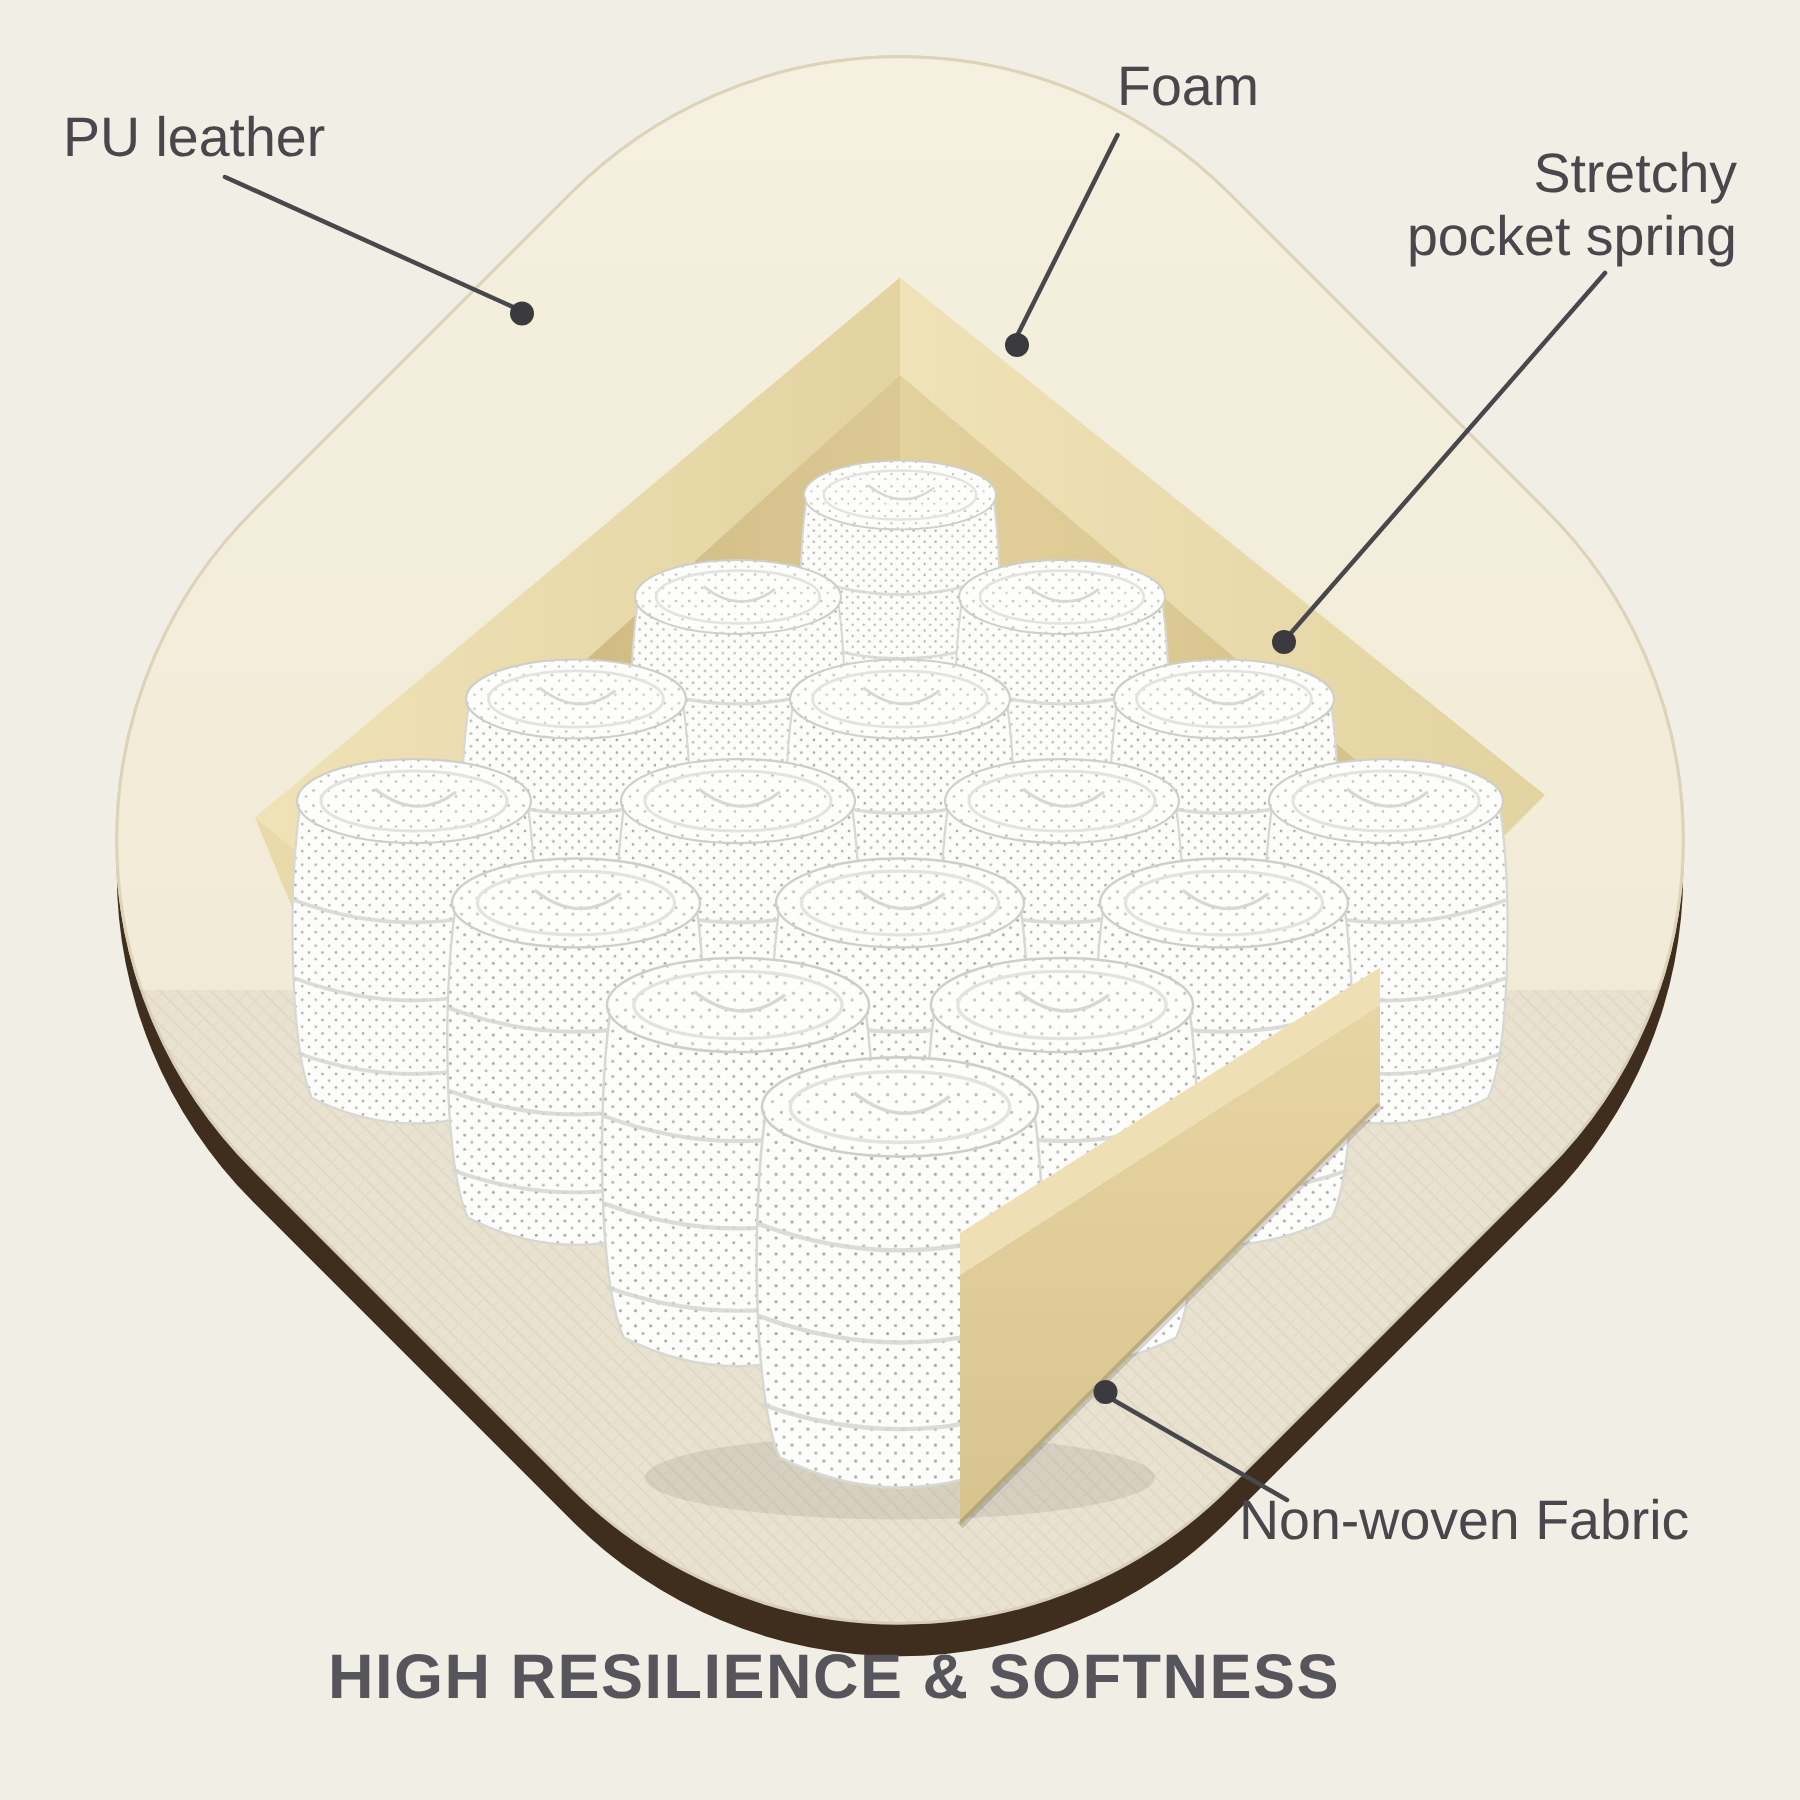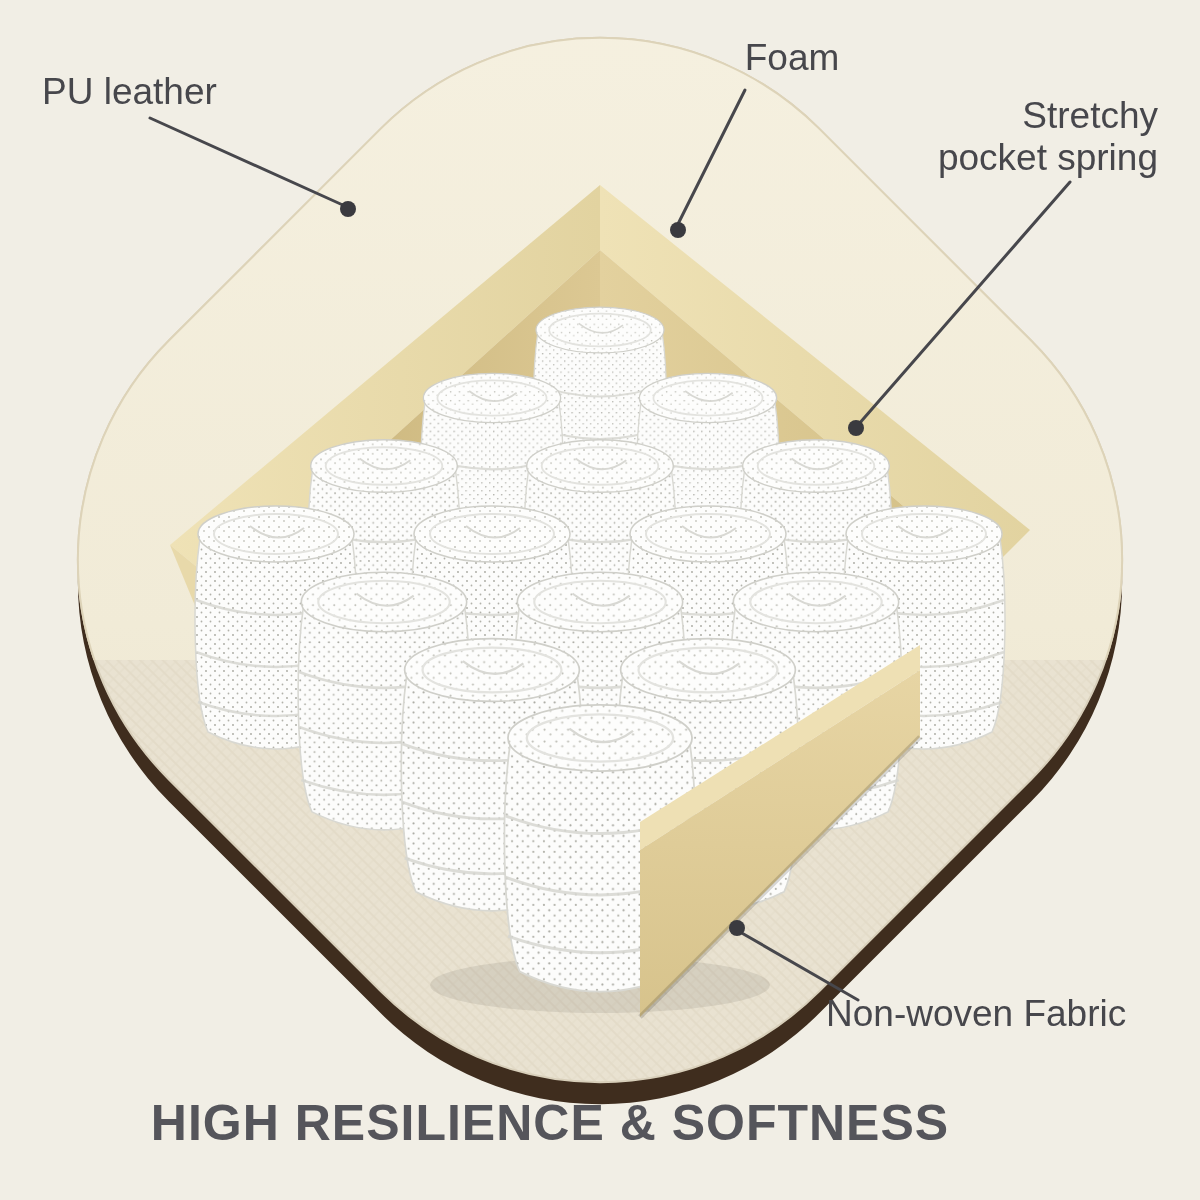--- a/index.html
+++ b/index.html
@@ -2,26 +2,26 @@
 <html><head>
 <meta charset="utf-8">
 <style>
   html,body { margin:0; padding:0; }
   body {
     width:1200px; height:1200px;
     background:#f1eee5;
     font-family:"Liberation Sans", sans-serif;
     overflow:hidden;
   }
-  .stage { position:relative; width:1100px; height:1200px; }
+  .stage { position:relative; width:1100px; height:1200px;padding-left:12px; }
   .stage svg { position:absolute; left:0; top:0; }
   .headline {
     position:absolute; left:0; right:0; top:1094px;
     text-align:center;
-    font-size:50px; font-weight:bold;
+    font-size:42px; font-weight:bold;
     color:#55555b; letter-spacing:1px;
     white-space:nowrap;
   }
   .callout-text {
     font-size:37px;
     fill:#47474c;
     font-family:"Liberation Sans", sans-serif;
   }
   .callout-line { stroke:#47474c; stroke-width:3; stroke-linecap:round; }
   .callout-dot  { fill:#3a3a3f; }

